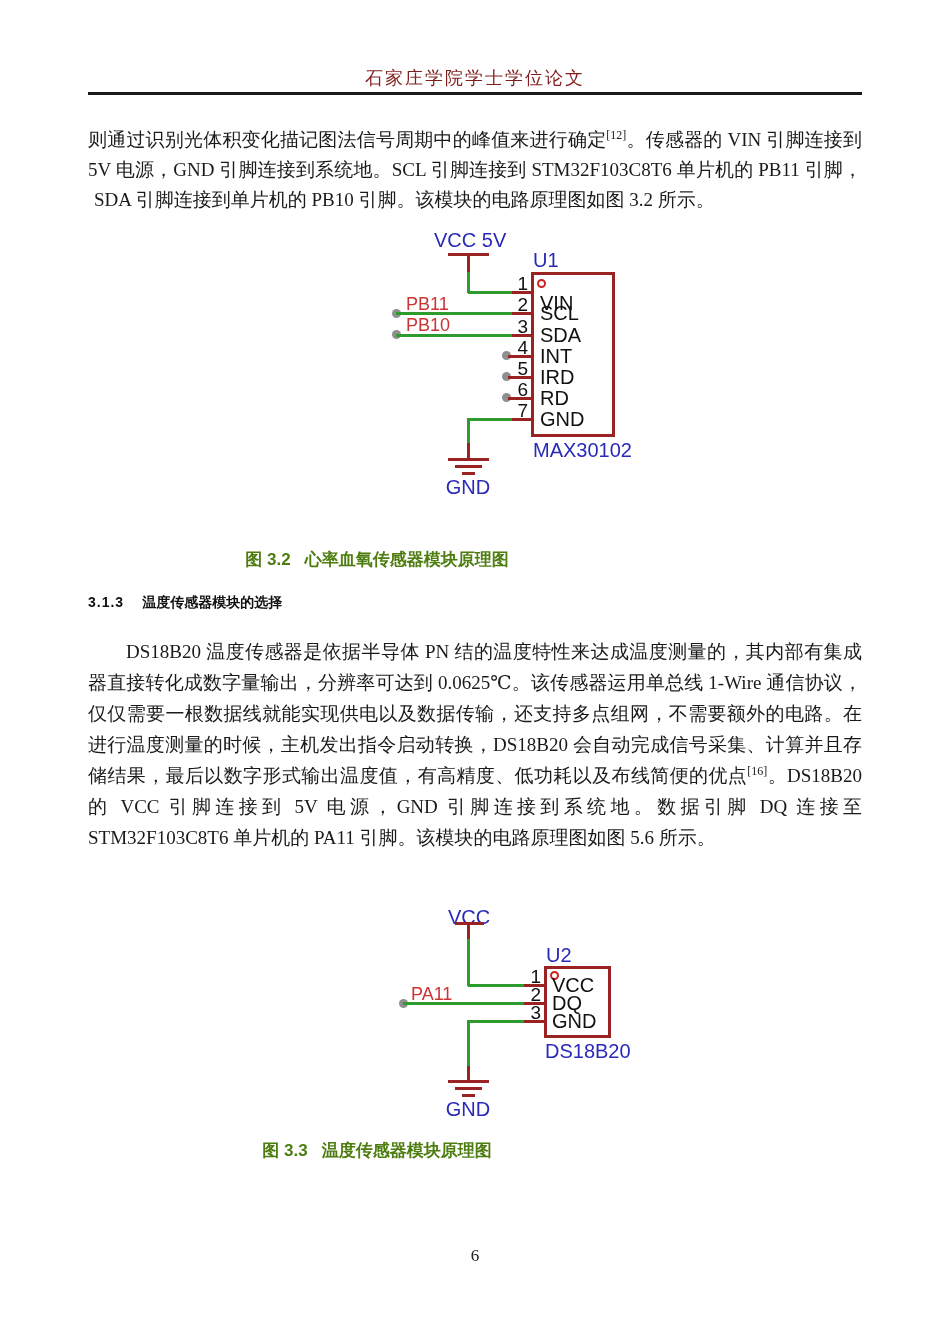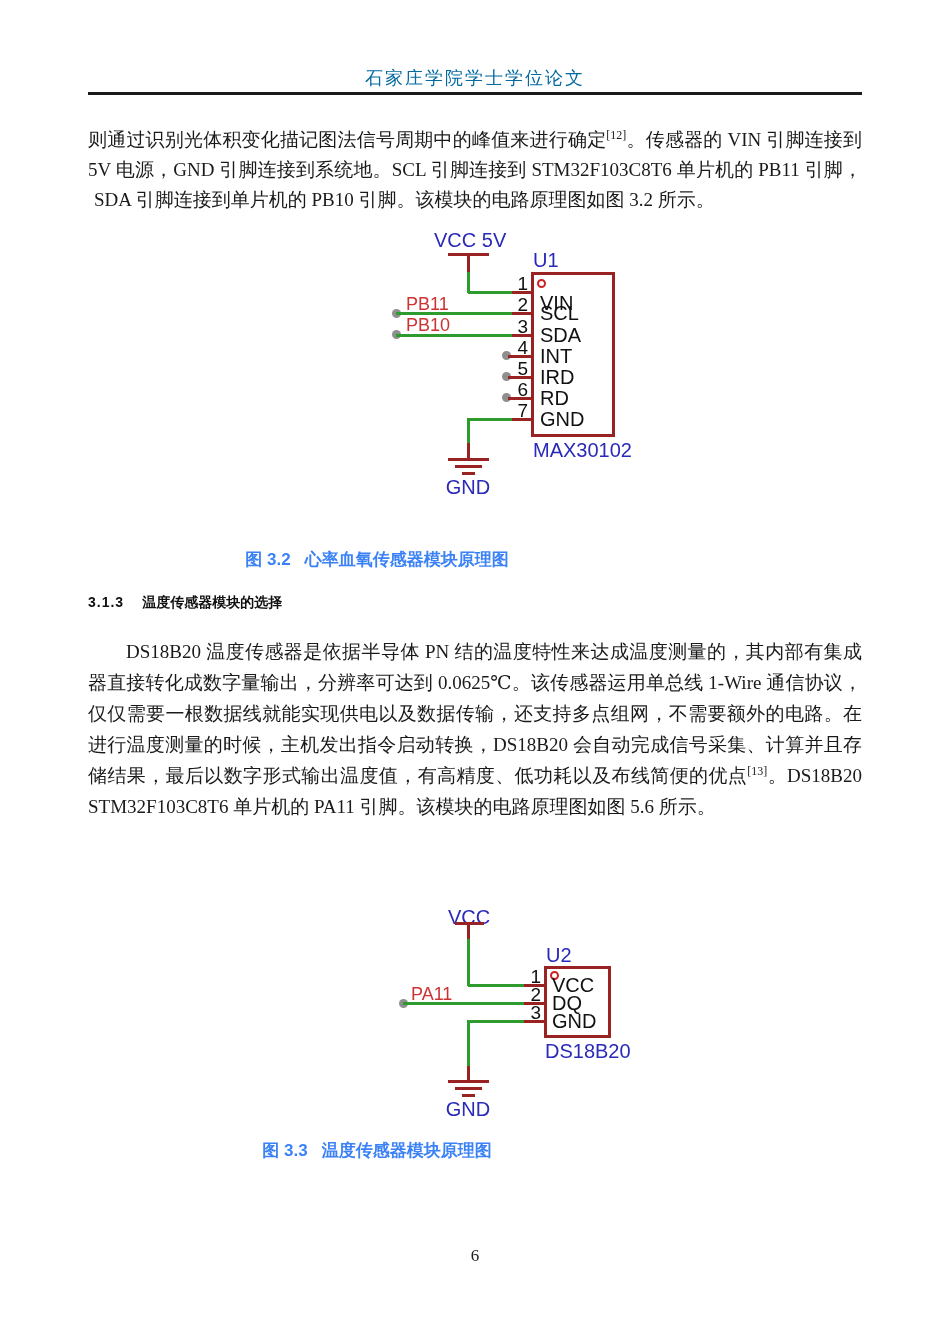--- a/index.html
+++ b/index.html
@@ -3,21 +3,21 @@
 <meta charset="utf-8">
 <style>
   html,body{margin:0;padding:0;background:#e8e8e8;}
   .page{
     position:relative;width:950px;height:1344px;background:#ffffff;margin:0 auto;
     font-family:"Liberation Serif","DejaVu Serif",serif;color:#1a1a1a;overflow:hidden;
   }
   
   .header-title{
     position:absolute;left:0;top:66px;width:950px;text-align:center;
-    font-size:18px;letter-spacing:2px;color:#0369a1;
+    font-size:18px;letter-spacing:2px;color:#7f1d1d;
   }
   .header-rule{position:absolute;left:88px;top:92px;width:774px;height:3px;background:#1a1a1a;}
   
   .para{position:absolute;left:88px;width:774px;font-size:19px;}
   .p1{top:125px;line-height:30px;}
   .p2{top:636px;line-height:31px;}
   .pline{height:inherit;overflow:hidden;text-align:justify;}
   .p1 .pline{height:30px;}
   .p2 .pline{height:31px;}
   .just{text-align-last:justify;}
@@ -26,21 +26,21 @@
   sup{font-size:12px;line-height:0;}
   
   .heading{
     position:absolute;left:88px;top:594px;width:774px;
     font-family:"Liberation Sans","DejaVu Sans",sans-serif;font-weight:bold;font-size:14px;color:#111;
   }
   .heading .num{margin-right:18px;letter-spacing:1px;}
   
   .caption{
     position:absolute;left:0;width:754px;text-align:center;
-    font-family:"Liberation Sans","DejaVu Sans",sans-serif;font-weight:bold;font-size:17px;color:#3b82f6;
+    font-family:"Liberation Sans","DejaVu Sans",sans-serif;font-weight:bold;font-size:17px;color:#4d7c0f;
   }
   .cap-label{margin-right:14px;}
   .pagenum{position:absolute;left:0;top:1246px;width:950px;text-align:center;font-size:17px;color:#222;}
   
   .sch{position:absolute;inset:0;font-family:"Liberation Sans","DejaVu Sans",sans-serif;}
   .w{position:absolute;}
   .dr{background:var(--darkred,#992222);}
   .gr{background:var(--green,#2d9b2d);}
   .slabel{position:absolute;font-size:20px;line-height:20px;white-space:nowrap;}
   .blue{color:var(--blue,#2a2ab8);}
@@ -125,21 +125,22 @@
 
   <div class="caption" style="top:548px;"><span class="cap-label">图 3.2</span><span>心率血氧传感器模块原理图</span></div>
 
   <div class="heading"><span class="num">3.1.3</span><span>温度传感器模块的选择</span></div>
 
   <div class="para p2">
     <div class="pline just indent">DS18B20 温度传感器是依据半导体 PN 结的温度特性来达成温度测量的，其内部有集成</div>
     <div class="pline just">器直接转化成数字量输出，分辨率可达到 0.0625℃。该传感器运用单总线 1-Wire 通信协议，</div>
     <div class="pline just">仅仅需要一根数据线就能实现供电以及数据传输，还支持多点组网，不需要额外的电路。在</div>
     <div class="pline just">进行温度测量的时候，主机发出指令启动转换，DS18B20 会自动完成信号采集、计算并且存</div>
-    <div class="pline just"><span>储结果，最后以数字形式输出温度值，有高精度、低功耗以及布线简便的优点</span><sup>[13]</sup><span>。DS18B20</span></div>
+    <div class="pline just"><span>储结果，最后以数字形式输出温度值，有高精度、低功耗以及布线简便的优点</span><sup>[16]</sup><span>。DS18B20</span></div>
+    <div class="pline just">的 VCC 引脚连接到 5V 电源，GND 引脚连接到系统地。数据引脚 DQ 连接至</div>
     <div class="pline">STM32F103C8T6 单片机的 PA11 引脚。该模块的电路原理图如图 5.6 所示。</div>
   </div>
 
   <div class="sch">
     <div class="slabel blue" style="left:444px;top:907px;width:50px;text-align:center;">VCC</div>
     <div class="w dr" style="left:455px;top:922px;width:29px;height:3px;"></div>
     <div class="w dr" style="left:467px;top:922px;width:3px;height:19px;"></div>
     <div class="w gr" style="left:467px;top:939px;width:3px;height:47px;"></div>
 
     <div class="w gr" style="left:468px;top:984px;width:56px;height:3px;"></div>

